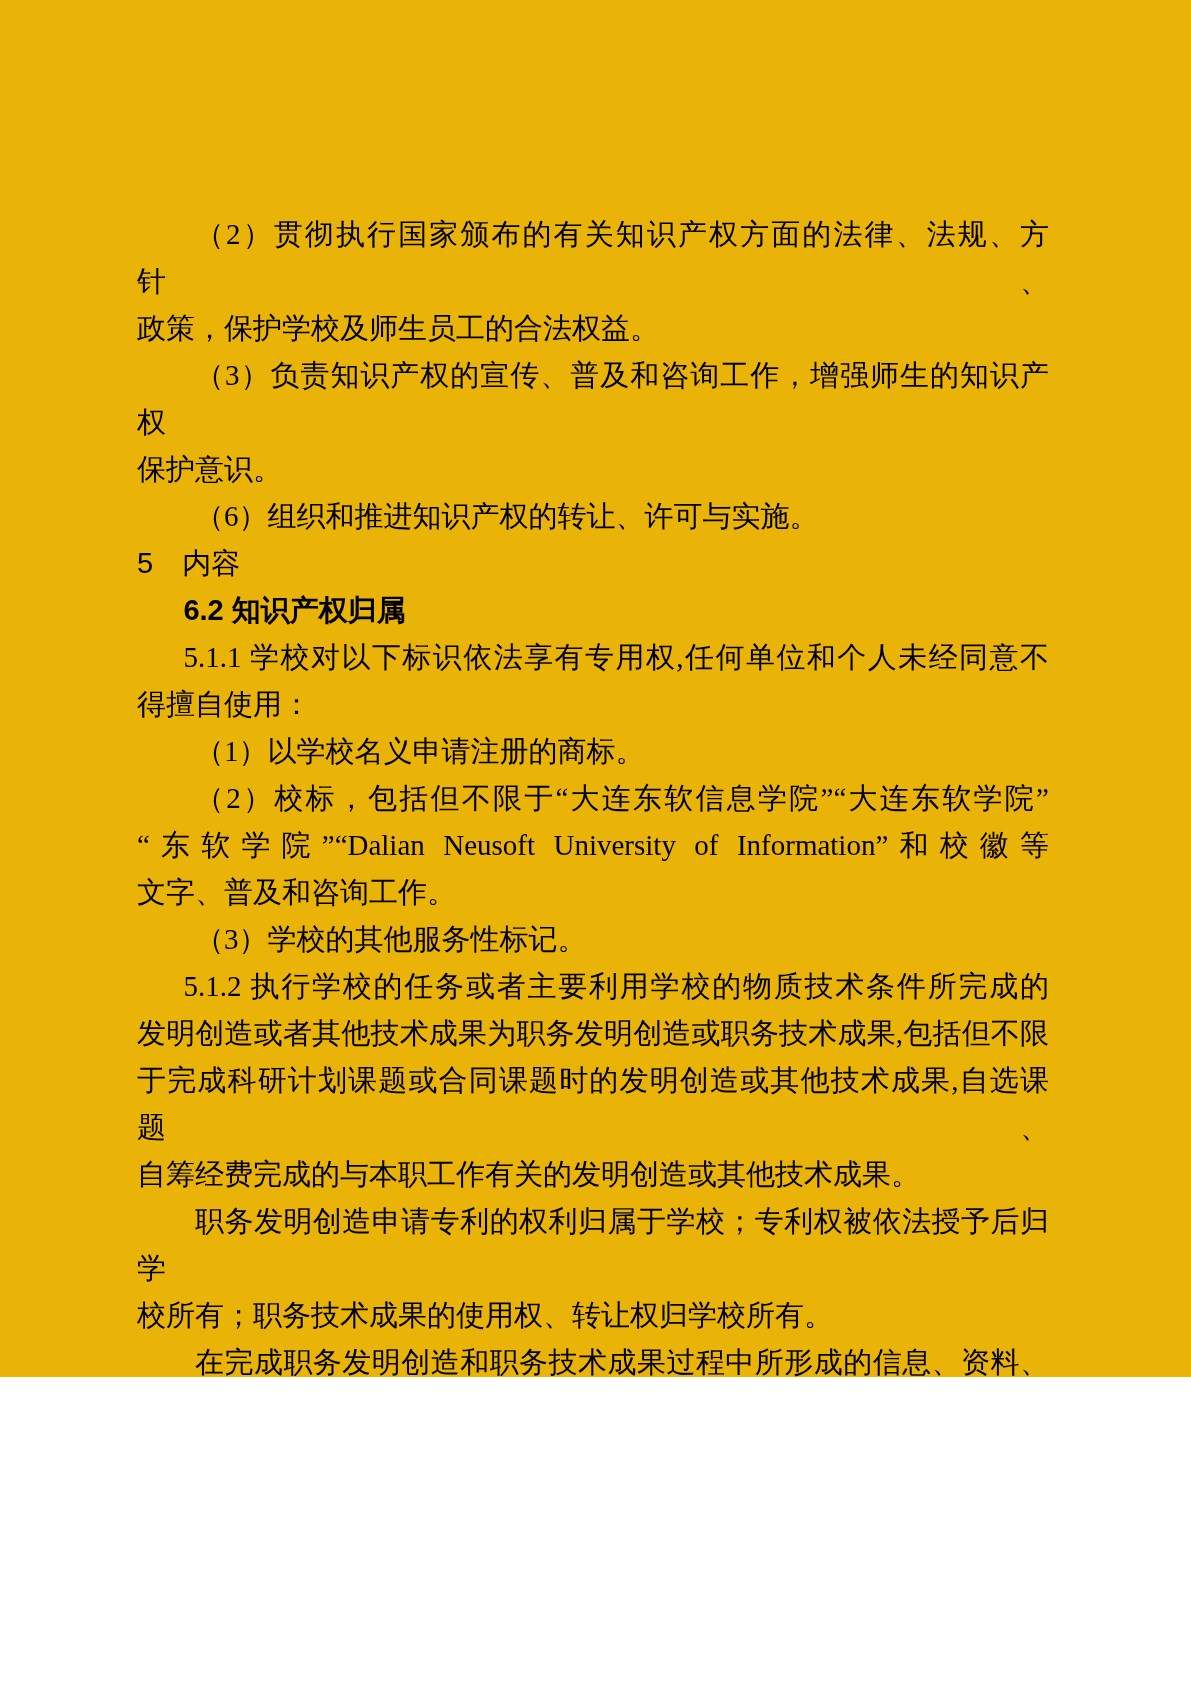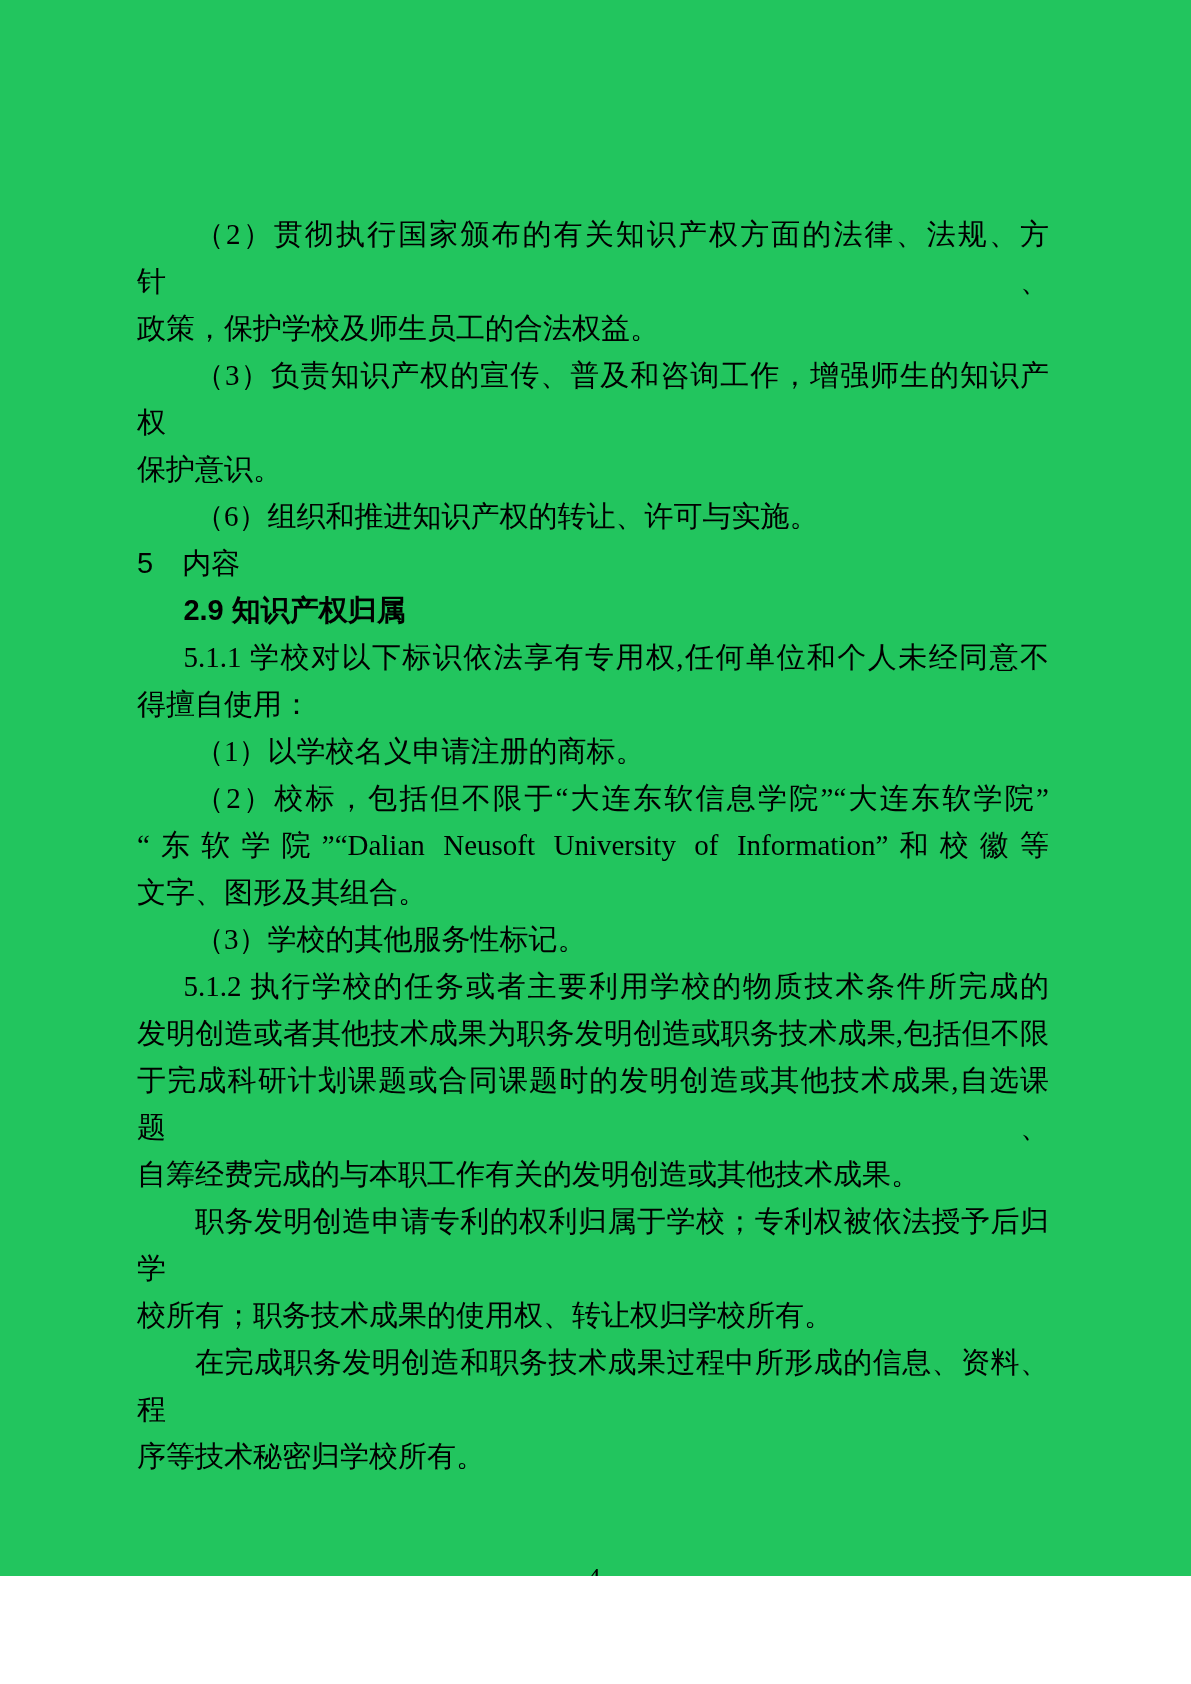--- a/index.html
+++ b/index.html
@@ -1,22 +1,22 @@
 <!DOCTYPE html>
 <html lang="zh"><head>
 <meta charset="utf-8">
 <style>
   html, body { margin: 0; padding: 0; }
   body { background: #ffffff; }
 
   .page {
     position: relative;
     width: 1191px;
-    height: 1576px;
-    background: #22c55e;
+    height: 1377px;
+    background: #eab308;
     color: #000000;
     overflow: hidden;
   }
 
   .body-text {
     position: absolute;
     left: 137px;
     top: 211px;
     width: 912px;
     font-family: "Liberation Serif", "DejaVu Serif", serif;
@@ -61,27 +61,27 @@
 
 <div class="page">
 
   <main class="body-text">
     <div class="ln ind j">（2）贯彻执行国家颁布的有关知识产权方面的法律、法规、方针、</div>
     <div class="ln">政策，保护学校及师生员工的合法权益。</div>
     <div class="ln ind j">（3）负责知识产权的宣传、普及和咨询工作，增强师生的知识产权</div>
     <div class="ln">保护意识。</div>
     <div class="ln ind">（6）组织和推进知识产权的转让、许可与实施。</div>
     <div class="ln h1">5　内容</div>
-    <div class="ln h2">2.9 知识产权归属</div>
+    <div class="ln h2">6.2 知识产权归属</div>
     <div class="ln ind-n j">5.1.1 学校对以下标识依法享有专用权,任何单位和个人未经同意不</div>
     <div class="ln">得擅自使用：</div>
     <div class="ln ind">（1）以学校名义申请注册的商标。</div>
     <div class="ln ind j">（2）校标，包括但不限于“大连东软信息学院”“大连东软学院”</div>
     <div class="ln j">“东软学院”“Dalian Neusoft University of Information”和校徽等</div>
-    <div class="ln">文字、图形及其组合。</div>
+    <div class="ln">文字、普及和咨询工作。</div>
     <div class="ln ind">（3）学校的其他服务性标记。</div>
     <div class="ln ind-n j">5.1.2 执行学校的任务或者主要利用学校的物质技术条件所完成的</div>
     <div class="ln j">发明创造或者其他技术成果为职务发明创造或职务技术成果,包括但不限</div>
     <div class="ln j">于完成科研计划课题或合同课题时的发明创造或其他技术成果,自选课题、</div>
     <div class="ln">自筹经费完成的与本职工作有关的发明创造或其他技术成果。</div>
     <div class="ln ind j">职务发明创造申请专利的权利归属于学校；专利权被依法授予后归学</div>
     <div class="ln">校所有；职务技术成果的使用权、转让权归学校所有。</div>
     <div class="ln ind j">在完成职务发明创造和职务技术成果过程中所形成的信息、资料、程</div>
     <div class="ln">序等技术秘密归学校所有。</div>
 

